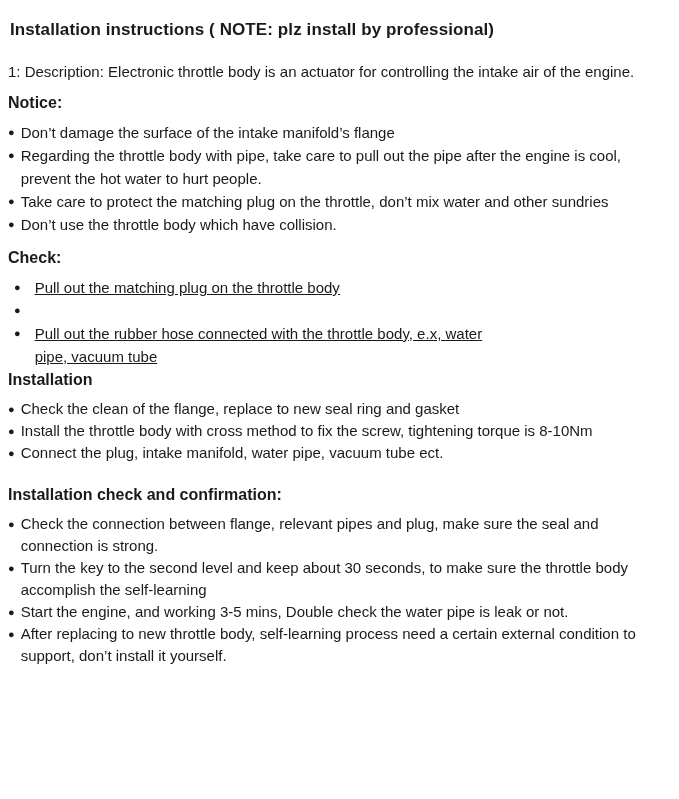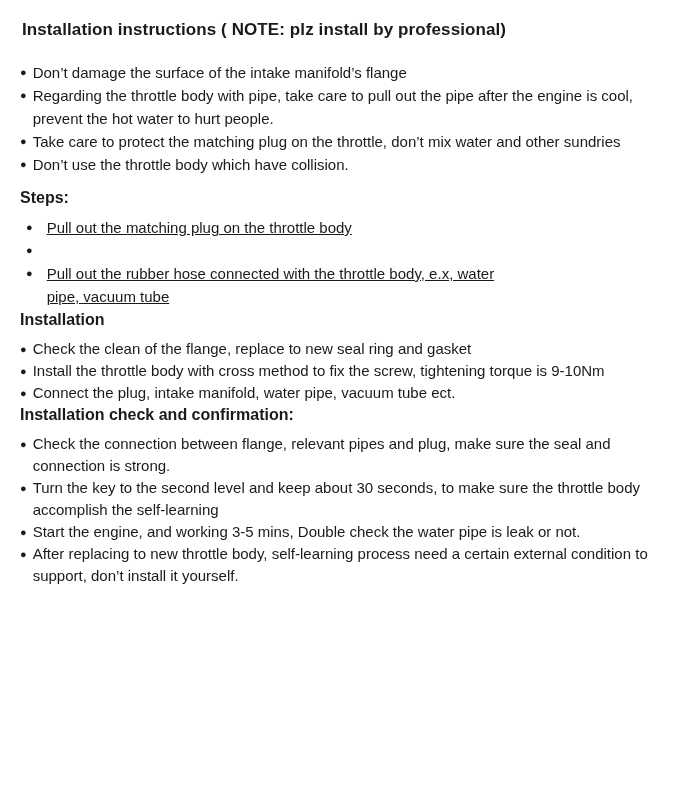--- a/index.html
+++ b/index.html
@@ -7,21 +7,21 @@
     padding: 0;
     background: #ffffff;
   }
   .page {
     width: 679px;
     height: 799px;
     box-sizing: border-box;
     background: #ffffff;
     color: #1a1a1a;
     font-family: "Liberation Sans", "DejaVu Sans", sans-serif;
-    padding: 18px 10px 0 20px;
+    padding: 18px 10px 0 8px;
     overflow: hidden;
   }
   .title {
     font-size: 17px;
     font-weight: 600;
     line-height: 23px;
     margin: 0 0 0 2px;
     letter-spacing: 0.1px;
   }
   .intro {
@@ -30,21 +30,21 @@
   }
   .intro p {
     margin: 0;
     font-size: 15px;
     line-height: 22px;
   }
   .section { margin: 0; }
   .sec-notice   { margin-top: 9px;  }
   .sec-steps    { margin-top: 11px; }
   .sec-install  { margin-top: 1px; }
-  .sec-check    { }
+  .sec-check    { margin-top: 20px; }
   .heading {
     font-size: 16px;
     font-weight: 600;
     line-height: 22px;
     margin: 0 0 7px 0;
   }
   .bullets { margin: 0; padding: 0; list-style: none; }
   .bullet-item {
     display: flex;
     align-items: flex-start;
@@ -70,23 +70,25 @@
   .sec-check   .btext { max-width: 618px; }
 </style>
 </head>
 <body>
 
 <main class="page">
 
   <h1 class="title">Installation instructions ( NOTE: plz install by professional)</h1>
 
   <div class="intro">
+    <p>1: Description: Electronic throttle body is an actuator for controlling the intake air of the engine.</p>
   </div>
 
   <section class="section sec-notice">
+    <h2 class="heading">Notice:</h2>
     <ul class="bullets">
       <li class="bullet-item">
         <span class="dot">●</span>
         <span class="btext">Don’t damage the surface of the intake manifold’s flange</span>
       </li>
       <li class="bullet-item">
         <span class="dot">●</span>
         <span class="btext">Regarding the throttle body with pipe, take care to pull out the pipe after the engine is cool, prevent the hot water to hurt people.</span>
       </li>
       <li class="bullet-item">
@@ -94,21 +96,21 @@
         <span class="btext">Take care to protect the matching plug on the throttle, don’t mix water and other sundries</span>
       </li>
       <li class="bullet-item">
         <span class="dot">●</span>
         <span class="btext">Don’t use the throttle body which have collision.</span>
       </li>
     </ul>
   </section>
 
   <section class="section sec-steps">
-    <h2 class="heading">Steps:</h2>
+    <h2 class="heading">Check:</h2>
     <ul class="bullets">
       <li class="bullet-item">
         <span class="dot">●</span>
         <span class="btext">Pull out the matching plug on the throttle body</span>
       </li>
       <li class="bullet-item">
         <span class="dot">●</span>
       </li>
       <li class="bullet-item">
         <span class="dot">●</span>
@@ -119,21 +121,21 @@
 
   <section class="section sec-install">
     <h2 class="heading">Installation</h2>
     <ul class="bullets">
       <li class="bullet-item">
         <span class="dot">●</span>
         <span class="btext">Check the clean of the flange, replace to new seal ring and gasket</span>
       </li>
       <li class="bullet-item">
         <span class="dot">●</span>
-        <span class="btext">Install the throttle body with cross method to fix the screw, tightening torque is 9-10Nm</span>
+        <span class="btext">Install the throttle body with cross method to fix the screw, tightening torque is 8-10Nm</span>
       </li>
       <li class="bullet-item">
         <span class="dot">●</span>
         <span class="btext">Connect the plug, intake manifold, water pipe, vacuum tube ect.</span>
       </li>
     </ul>
   </section>
 
   <section class="section sec-check">
     <h2 class="heading">Installation check and confirmation:</h2>

